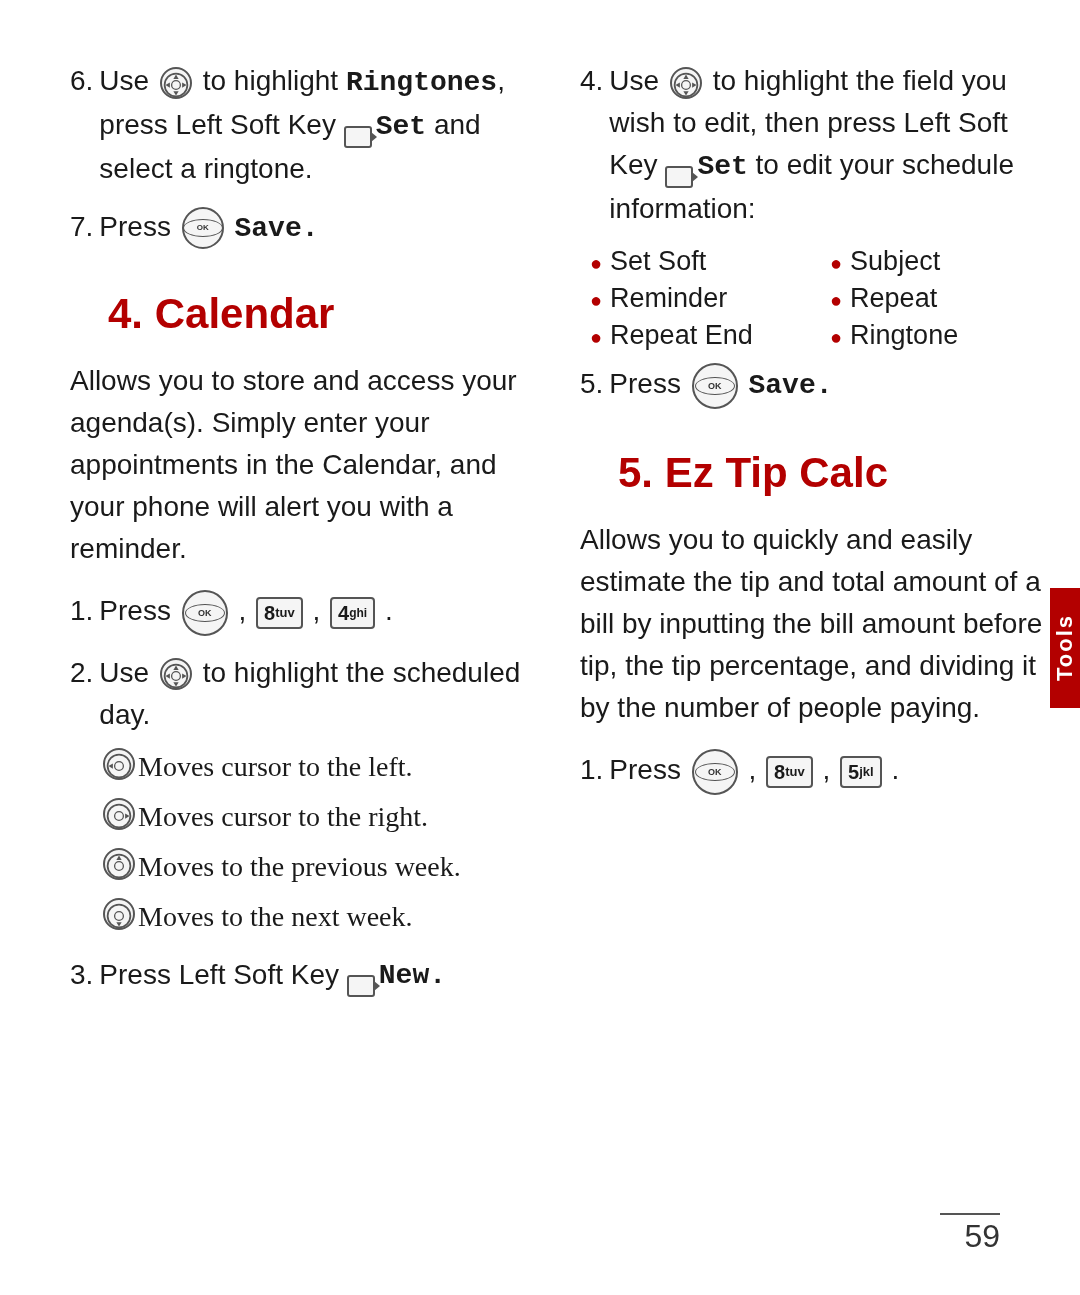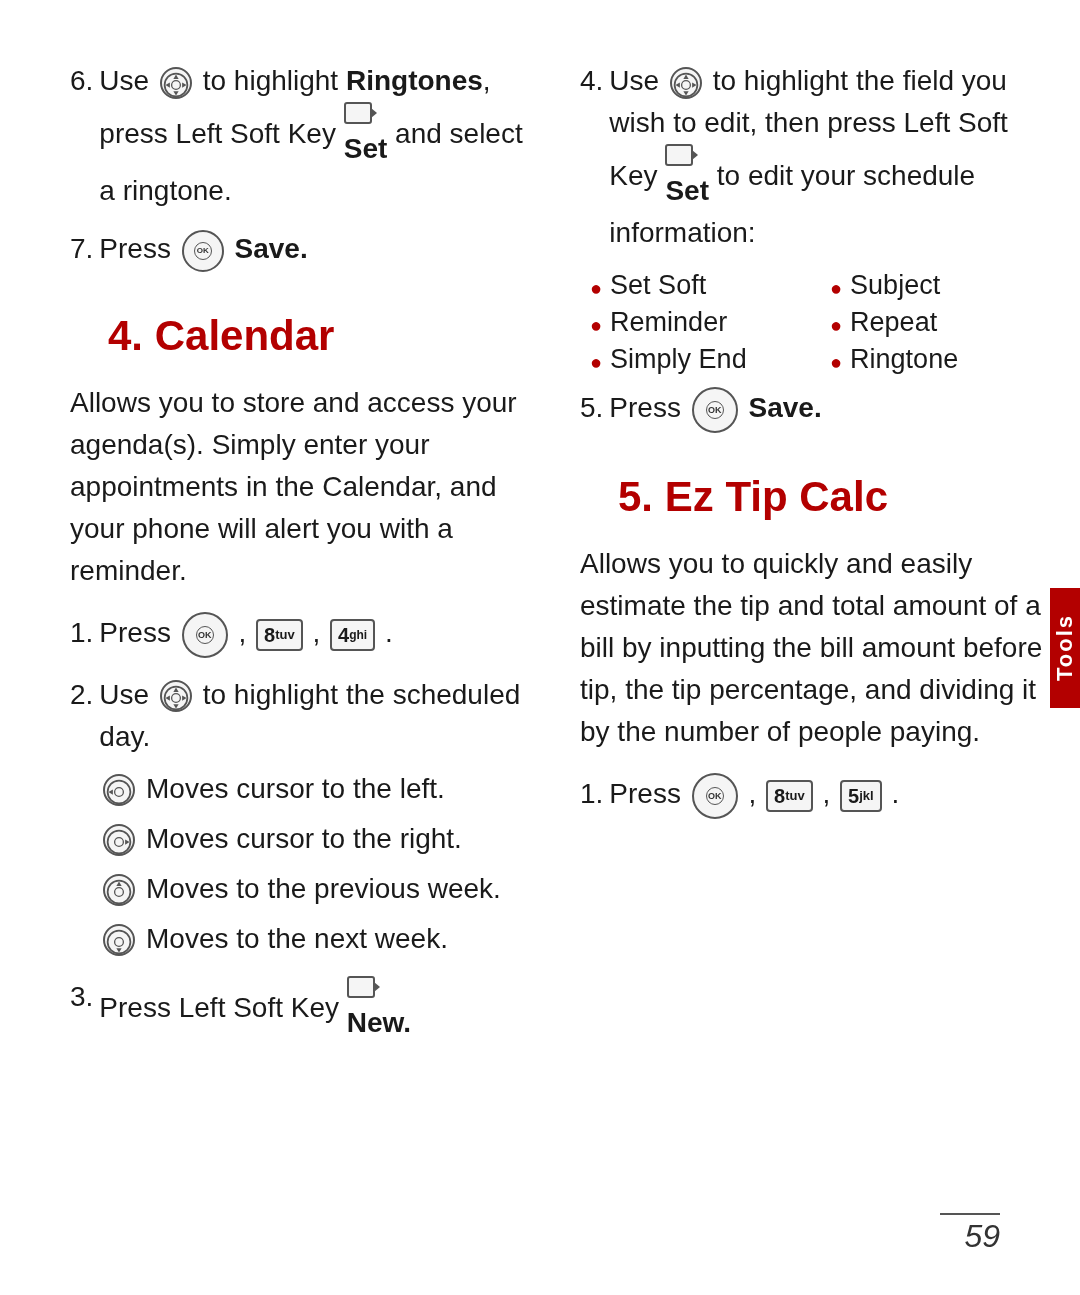--- a/index.html
+++ b/index.html
@@ -84,24 +84,23 @@
       font-size: 20px;
       font-weight: bold;
       vertical-align: middle;
       margin: 0 2px;
       padding: 0 6px;
       background: #f5f5f5;
     }
 
     .soft-key {
       display: inline-flex;
-      align-items: flex-start;
+      align-items: flex-end;
       gap: 4px;
       vertical-align: middle;
-      flex-direction: column;
     }
 
     .soft-key-icon {
       display: inline-block;
       width: 28px;
       height: 22px;
       border: 2px solid #555;
       border-radius: 3px;
       vertical-align: middle;
       position: relative;
@@ -116,35 +115,36 @@
       transform: translateY(-50%);
       width: 0;
       height: 0;
       border-top: 5px solid transparent;
       border-bottom: 5px solid transparent;
       border-left: 6px solid #555;
     }
 
     .bold-text {
       font-weight: bold;
+      font-family: Liberation Mono, monospace;
     }
 
     .sub-list {
       margin-left: 30px;
       margin-top: 10px;
       margin-bottom: 10px;
     }
 
     .sub-item {
       display: flex;
-      align-items: center;
-      gap: 8px;
+      align-items: flex-start;
       margin-bottom: 8px;
       font-size: 28px;
       line-height: 1.5;
+      font-family: Liberation Serif, serif;
     }
 
     .bullet {
       color: #b30000;
       font-size: 20px;
       margin-top: 5px;
       flex-shrink: 0;
     }
 
     .bullet-grid {
@@ -183,21 +183,20 @@
       font-weight: bold;
       letter-spacing: 2px;
     }
 
     .page-number {
       position: absolute;
       bottom: 40px;
       right: 80px;
       font-size: 32px;
       color: #333;
-      font-style: italic;
     }
 
     .separator-line {
       position: absolute;
       bottom: 80px;
       right: 80px;
       width: 60px;
       height: 2px;
       background: #555;
     }
@@ -236,21 +235,21 @@
       font-size: 11px;
       font-weight: bold;
       color: #333;
     }
 
     .menu-btn-inner {
       position: absolute;
       top: 50%;
       left: 50%;
       transform: translate(-50%, -50%);
-      width: 18px;
+      width: 40px;
       height: 18px;
       border-radius: 50%;
       border: 1.5px solid #555;
       display: flex;
       align-items: center;
       justify-content: center;
       font-size: 8px;
       font-weight: bold;
     }
 
@@ -445,21 +444,21 @@
       <div class="bullet-grid-item">
         <span class="bullet">●</span>
         <span>Reminder</span>
       </div>
       <div class="bullet-grid-item">
         <span class="bullet">●</span>
         <span>Repeat</span>
       </div>
       <div class="bullet-grid-item">
         <span class="bullet">●</span>
-        <span>Simply End</span>
+        <span>Repeat End</span>
       </div>
       <div class="bullet-grid-item">
         <span class="bullet">●</span>
         <span>Ringtone</span>
       </div>
     </div>
 
     <div class="step" style="margin-bottom: 40px;">
       <div class="step-line">
         <span class="step-number">5.</span>

